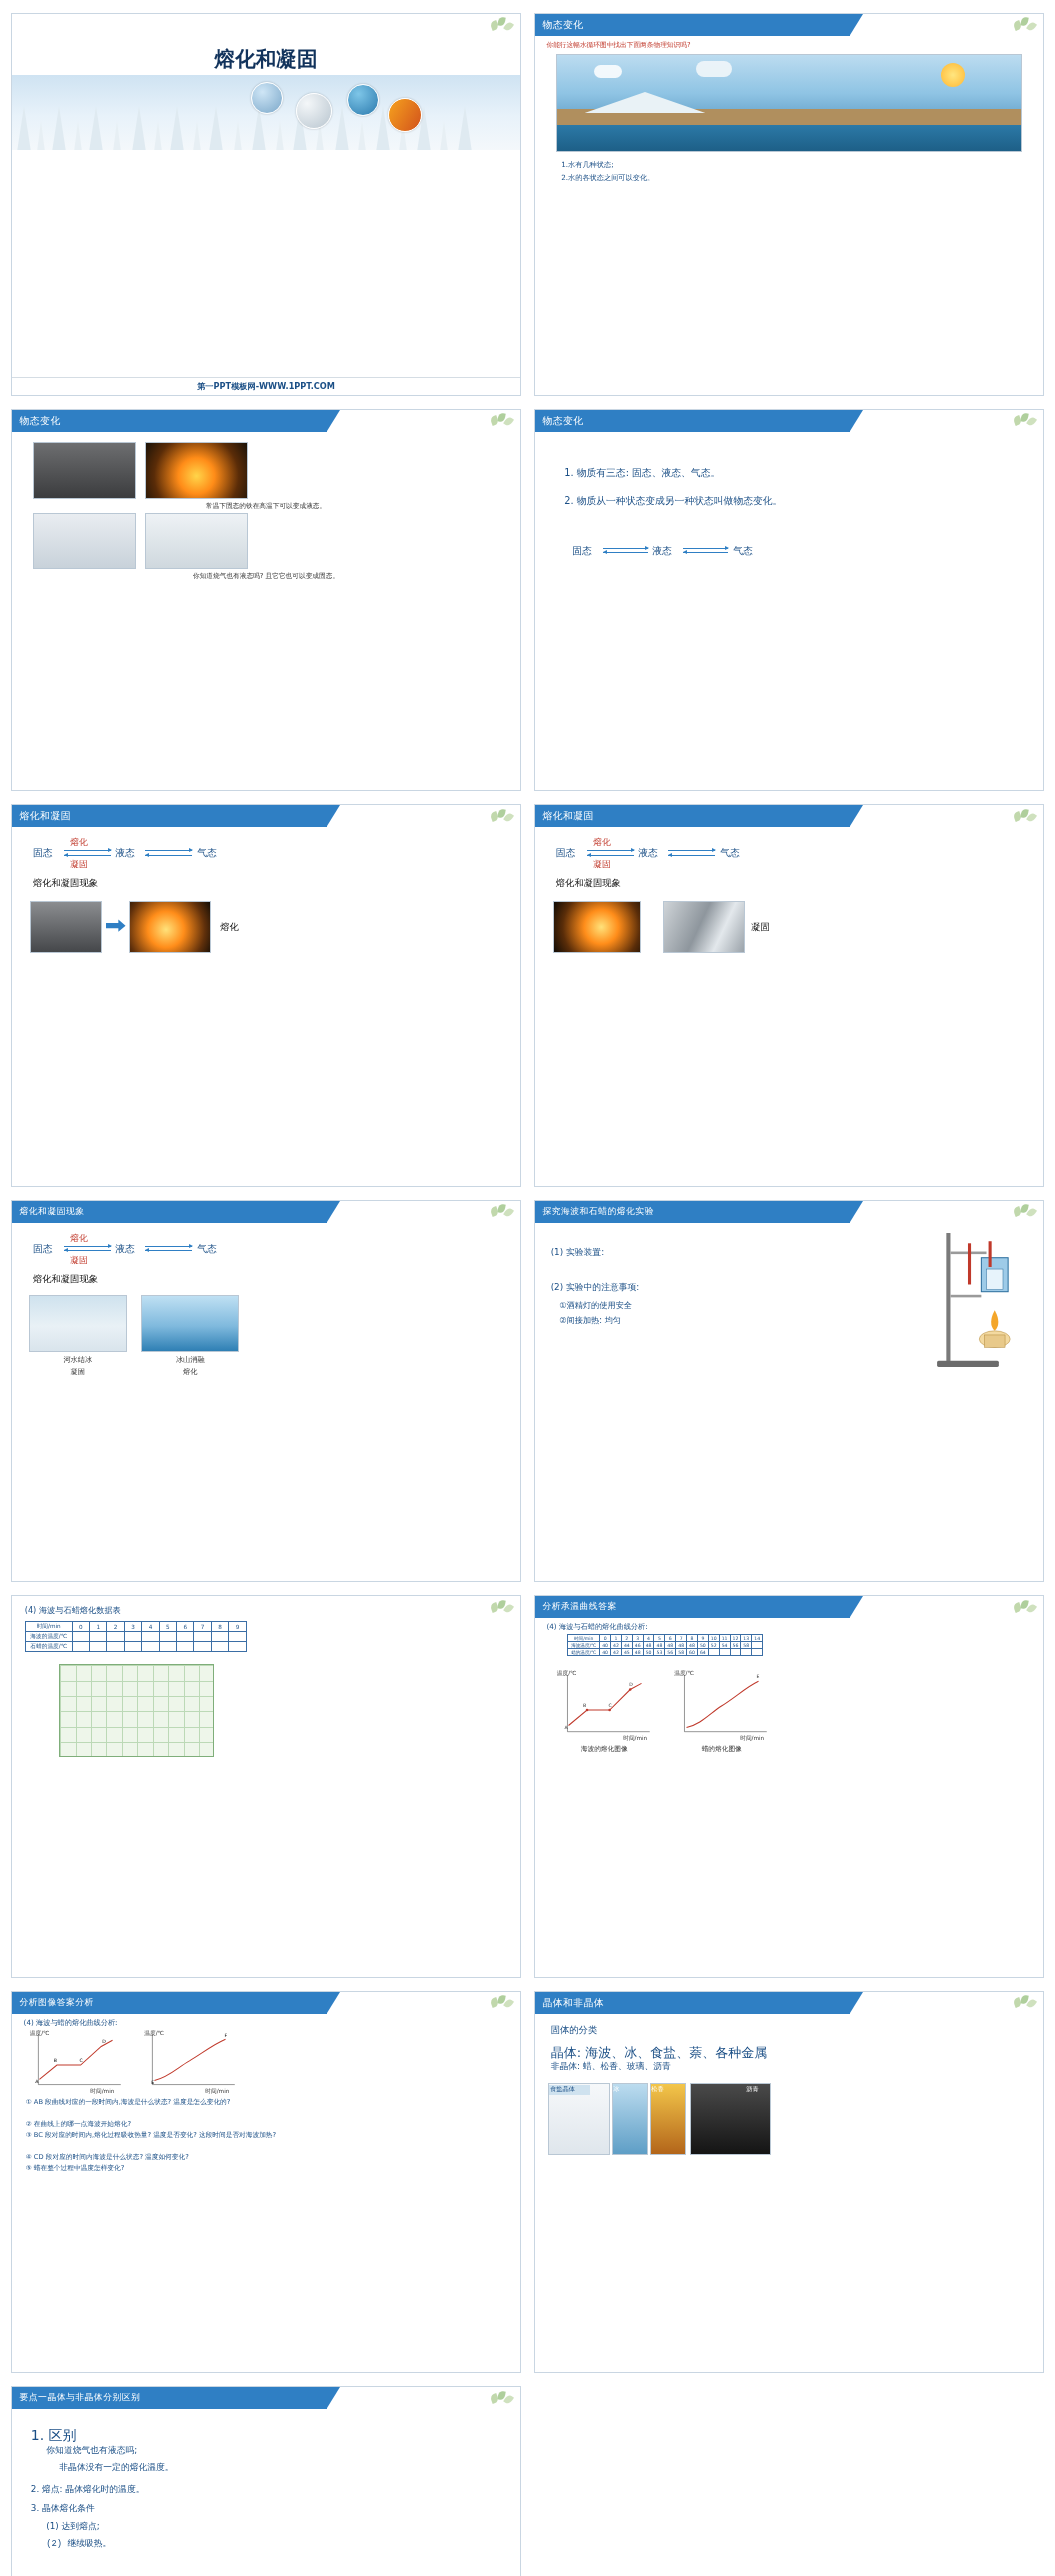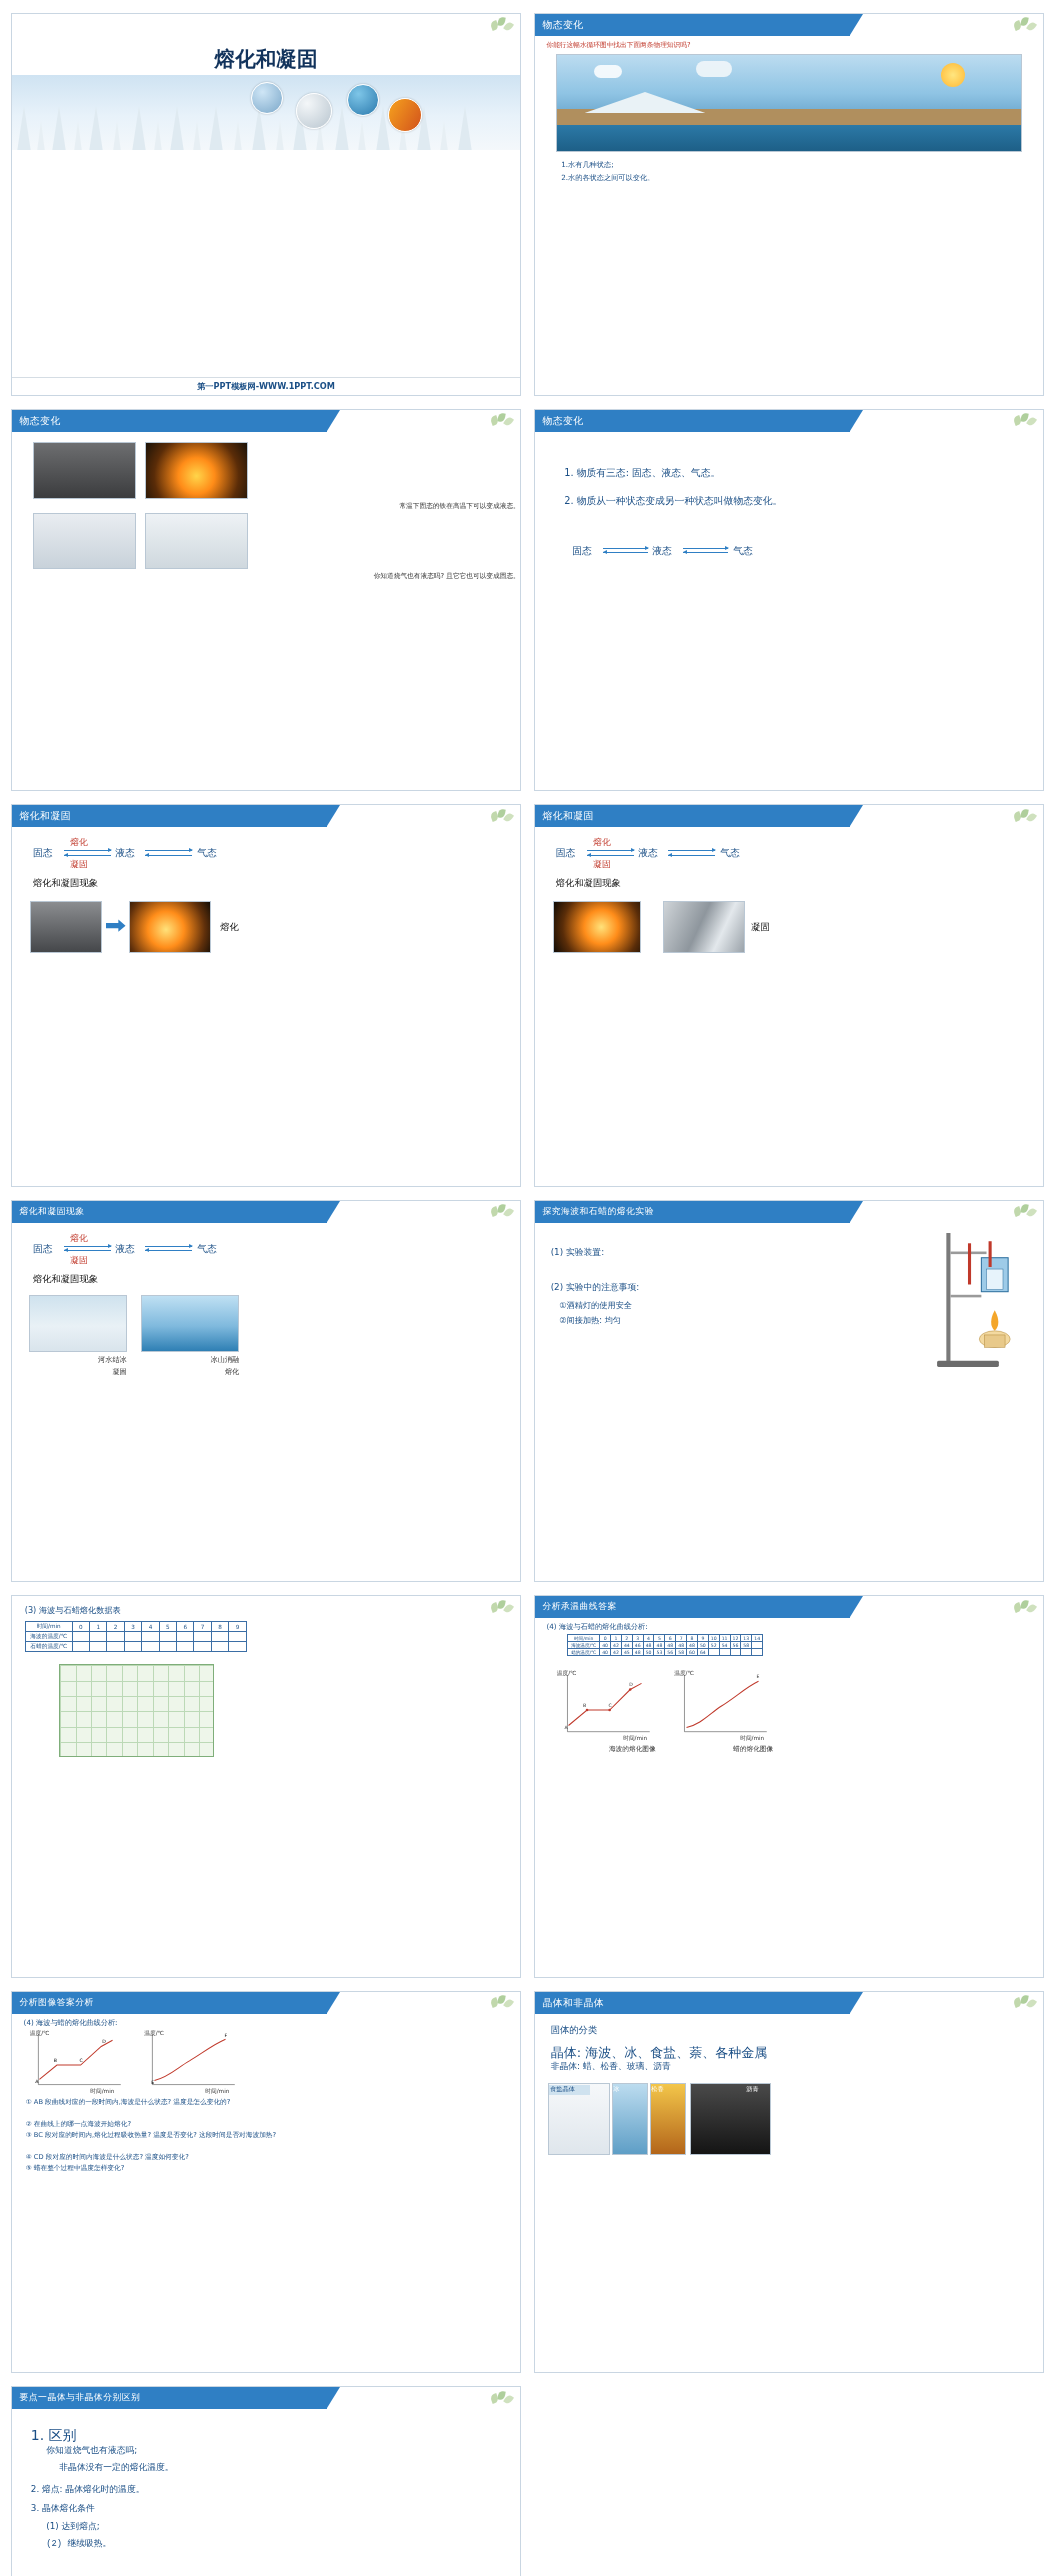--- a/index.html
+++ b/index.html
@@ -87,21 +87,21 @@
     border:1.5px solid #ffffff; box-shadow:0 0 2.1px rgba(0,0,0,.25);
   }
   .ppt-bar {
     position:absolute; left:0; bottom:0; width:100%; height:17.5px;
     background:#ffffff; border-top:0.5px solid #d5dde4;
     color:#1b4f86; font-size:8.2px; text-align:center; line-height:17.5px;
     font-weight:bold;
   }
   
   .photo { position:absolute; overflow:hidden; border:0.5px solid #b9c7d4; }
-  .cap { position:absolute; font-size:6.7px; color:#333; text-align:right; }
+  .cap { position:absolute; font-size:6.7px; color:#333; text-align:center; }
 
   
   .state-row { position:absolute; font-size:9.8px; color:#1b4f86; }
   .darrow { position:absolute; }
   .darrow .ln { position:absolute; height:0.5px; background:#2f7fc4; width:100%; }
   .darrow .ln.t { top:0; }
   .darrow .ln.b { top:4.1px; }
   .darrow .hd { position:absolute; width:0;height:0;border-top:2.1px solid transparent;border-bottom:2.1px solid transparent; }
   .darrow .hd.r { right:-0.5px; top:-2.1px; border-left:4.1px solid #2f7fc4;}
   .darrow .hd.l { left:-0.5px; top:2.1px; border-right:4.1px solid #2f7fc4;}
@@ -347,21 +347,21 @@
       <rect x="92" y="198" width="40" height="24" fill="#e8c98a" stroke="#b28a3c"></rect>
     </svg>
   </div>
 
   <div class="slide">
     <div class="corner-logo">
       <div class="leaf a"></div>
         <div class="leaf b"></div>
         <div class="leaf c"></div>
     </div>
-    <div class="txt" style="left:12.4px;top:8.2px;font-size:8.2px;">(3) 海波与石蜡熔化数据表</div>
+    <div class="txt" style="left:12.4px;top:8.2px;font-size:8.2px;">(4) 海波与石蜡熔化数据表</div>
     <table class="data" style="left:12.4px;top:25px;width:222px;">
       <tbody>
           <tr>
         <td style="width:47px">时间/min</td>
         <td>0</td>
         <td>1</td>
         <td>2</td>
         <td>3</td>
         <td>4</td>
         <td>5</td>

